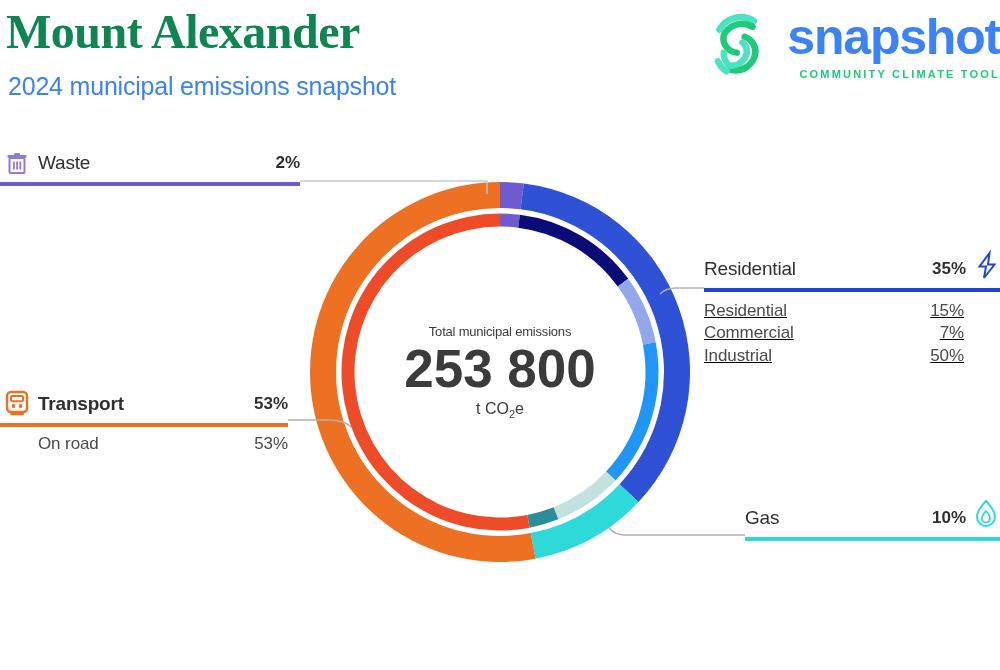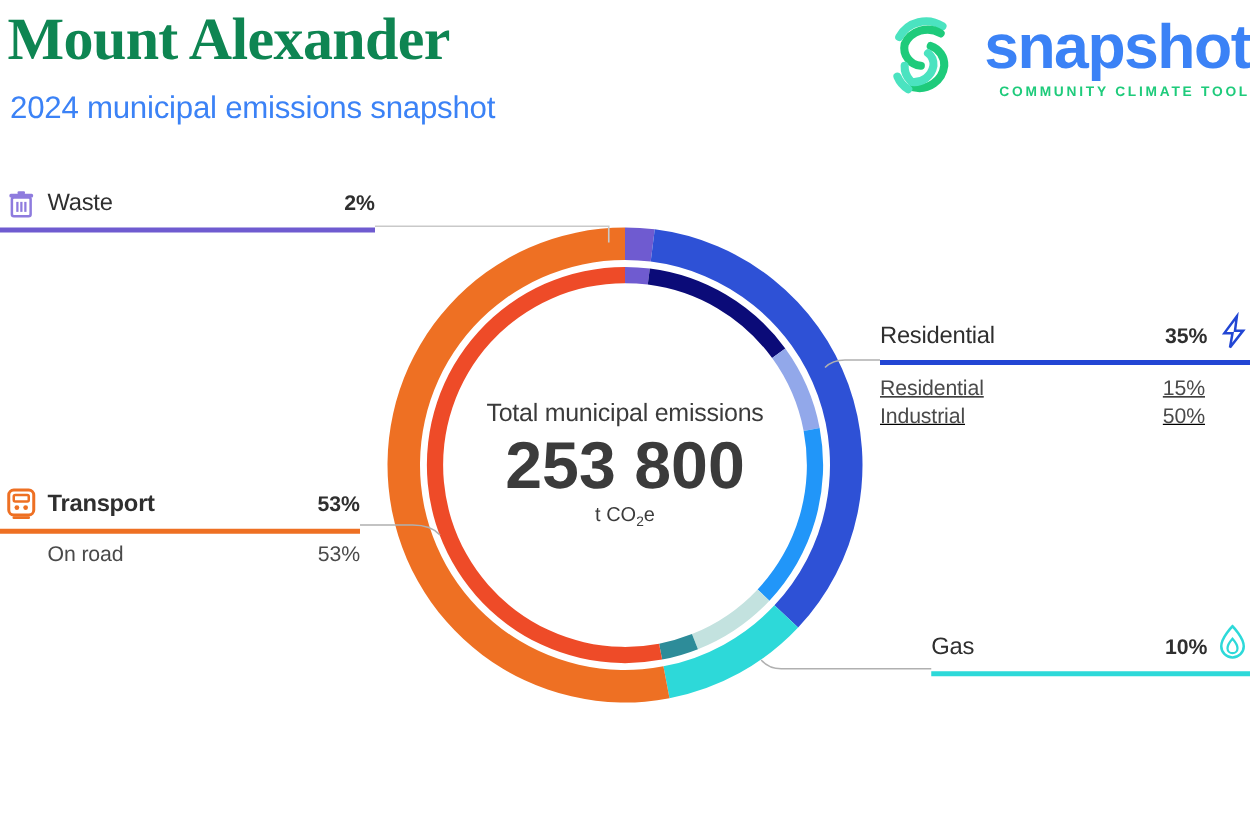--- a/index.html
+++ b/index.html
@@ -36,21 +36,21 @@
     margin-top:6px;text-align:right;white-space:nowrap;
   }
 
   
   .donut{position:absolute;left:300px;top:172px;width:400px;height:400px;}
   .center-block{
     position:absolute;left:300px;top:172px;width:400px;height:400px;
     display:flex;flex-direction:column;align-items:center;justify-content:center;
     pointer-events:none;
   }
-  .c-label{font-size:20px;color:#3b3b3b;letter-spacing:-0.2px;}
+  .c-label{font-size:13px;color:#3b3b3b;letter-spacing:-0.2px;}
   .c-value{font-size:53px;color:#3b3b3b;font-weight:700;letter-spacing:0px;margin-top:2px;line-height:1.05;}
   .c-unit{font-size:16px;color:#3b3b3b;margin-top:4px;}
   .c-unit sub{font-size:11px;}
 
   
   .panel{position:absolute;}
   .cat-name{font-size:19px;color:#2f2f2f;letter-spacing:-0.2px;}
   .cat-name.bold{font-weight:700;}
   .cat-pct{font-size:17px;color:#2f2f2f;font-weight:700;margin-left:auto;}
   .bar{height:4px;border-radius:0;}
@@ -196,20 +196,24 @@
         </svg>
       </span>
     </div>
     <div class="bar"></div>
     <div class="subs">
       <div class="sub-row">
         <span class="sub-name">Residential</span>
         <span class="sub-pct">15%</span>
       </div>
       <div class="sub-row">
+        <span class="sub-name">Commercial</span>
+        <span class="sub-pct">7%</span>
+      </div>
+      <div class="sub-row">
         <span class="sub-name">Industrial</span>
         <span class="sub-pct">50%</span>
       </div>
     </div>
   </div>
 
   <div class="panel" id="gas-panel">
     <div class="cat-head">
       <span class="cat-name">Gas</span>
       <span class="cat-pct">10%</span>

